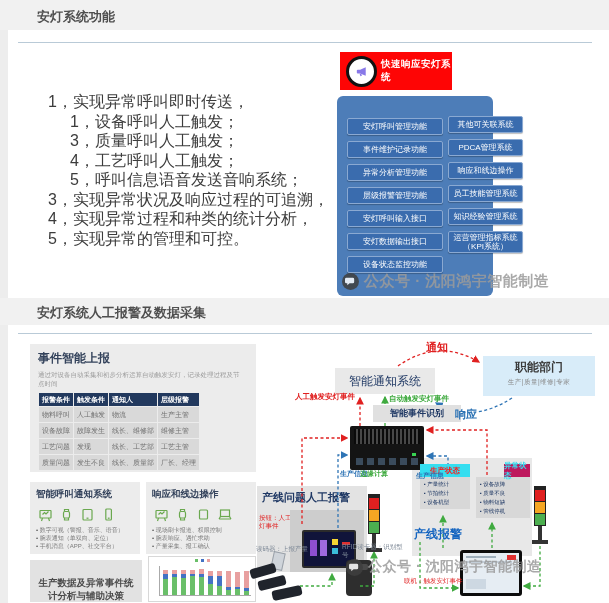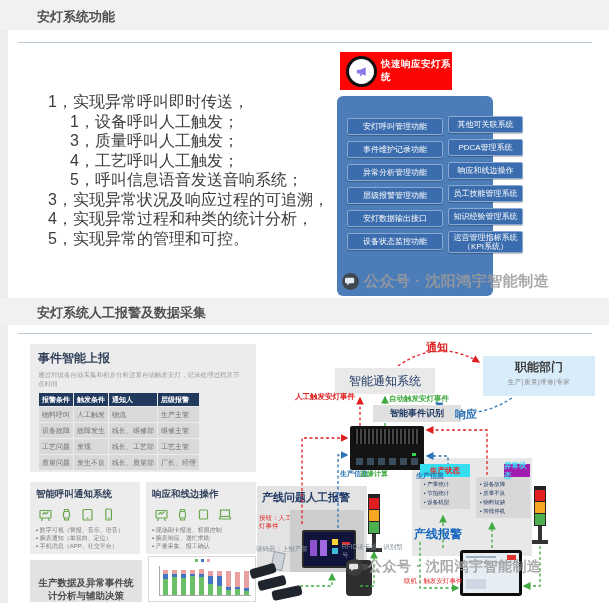--- a/index.html
+++ b/index.html
@@ -100,21 +100,21 @@
   .note-gray{color:#7d8896;font-size:6.5px;z-index:8;line-height:8px;}
   .scn{background:#20242c;border-radius:3px;z-index:3;}
   .scn-light{background:#cfd4da;border:1px solid #9aa0a8;z-index:3;}
   .rfid{left:346px;top:560px;width:26px;height:36px;background:#2e2e2e;border-radius:4px;z-index:3;}
   .rfid i{position:absolute;top:4px;left:4px;right:4px;height:6px;background:#4a4a4a;display:block;border-radius:2px;}
 
   .right-panel{left:412px;top:458px;width:120px;height:98px;background:#e8e8e8;z-index:1;}
   .status-box{z-index:7;}
   .status-head{height:13px;font-size:7.5px;font-weight:bold;display:flex;align-items:center;justify-content:center;}
   .head-cyan{background:#35def0;color:#ff1a1a;}
-  .head-red{background:#a21caf;color:#35def0;margin-left:28px;}
+  .head-red{background:#be185d;color:#35def0;margin-left:28px;}
   .status-items{background:#d8d8d8;padding:3px 2px 2px 4px;}
   .st-item{font-size:5.5px;color:#1f3864;line-height:9px;white-space:nowrap;}
   .st-item::before{content:"▪ ";font-size:5px;}
   .line-alarm{left:414px;top:526px;font-size:12px;font-weight:bold;color:#1565c0;z-index:8;}
 
   .monitor{left:460px;top:550px;width:62px;height:46px;background:#0c0c0c;border-radius:3px;padding:3px;box-sizing:border-box;z-index:7;}
   .monitor .scr{position:relative;width:100%;height:100%;background:#e6edf3;}
   .monitor .scr i{position:absolute;display:block;}
 
   svg.arrows{position:absolute;left:0;top:0;z-index:6;pointer-events:none;}
@@ -150,20 +150,21 @@
     <div class="banner-text">快速响应安灯系统</div>
   </div>
 
   <div class="abs andon-panel">
     <div class="btn-col l">
 
     <div class="p-btn">安灯呼叫管理功能</div>
         <div class="p-btn">事件维护记录功能</div>
         <div class="p-btn">异常分析管理功能</div>
         <div class="p-btn">层级报警管理功能</div>
+        <div class="p-btn">安灯呼叫输入接口</div>
         <div class="p-btn">安灯数据输出接口</div>
         <div class="p-btn">设备状态监控功能</div>
       </div>
     <div class="btn-col r">
 
     <div class="p-btn">其他可关联系统</div>
         <div class="p-btn">PDCA管理系统</div>
         <div class="p-btn">响应和线边操作</div>
         <div class="p-btn">员工技能管理系统</div>
         <div class="p-btn">知识经验管理系统</div>

